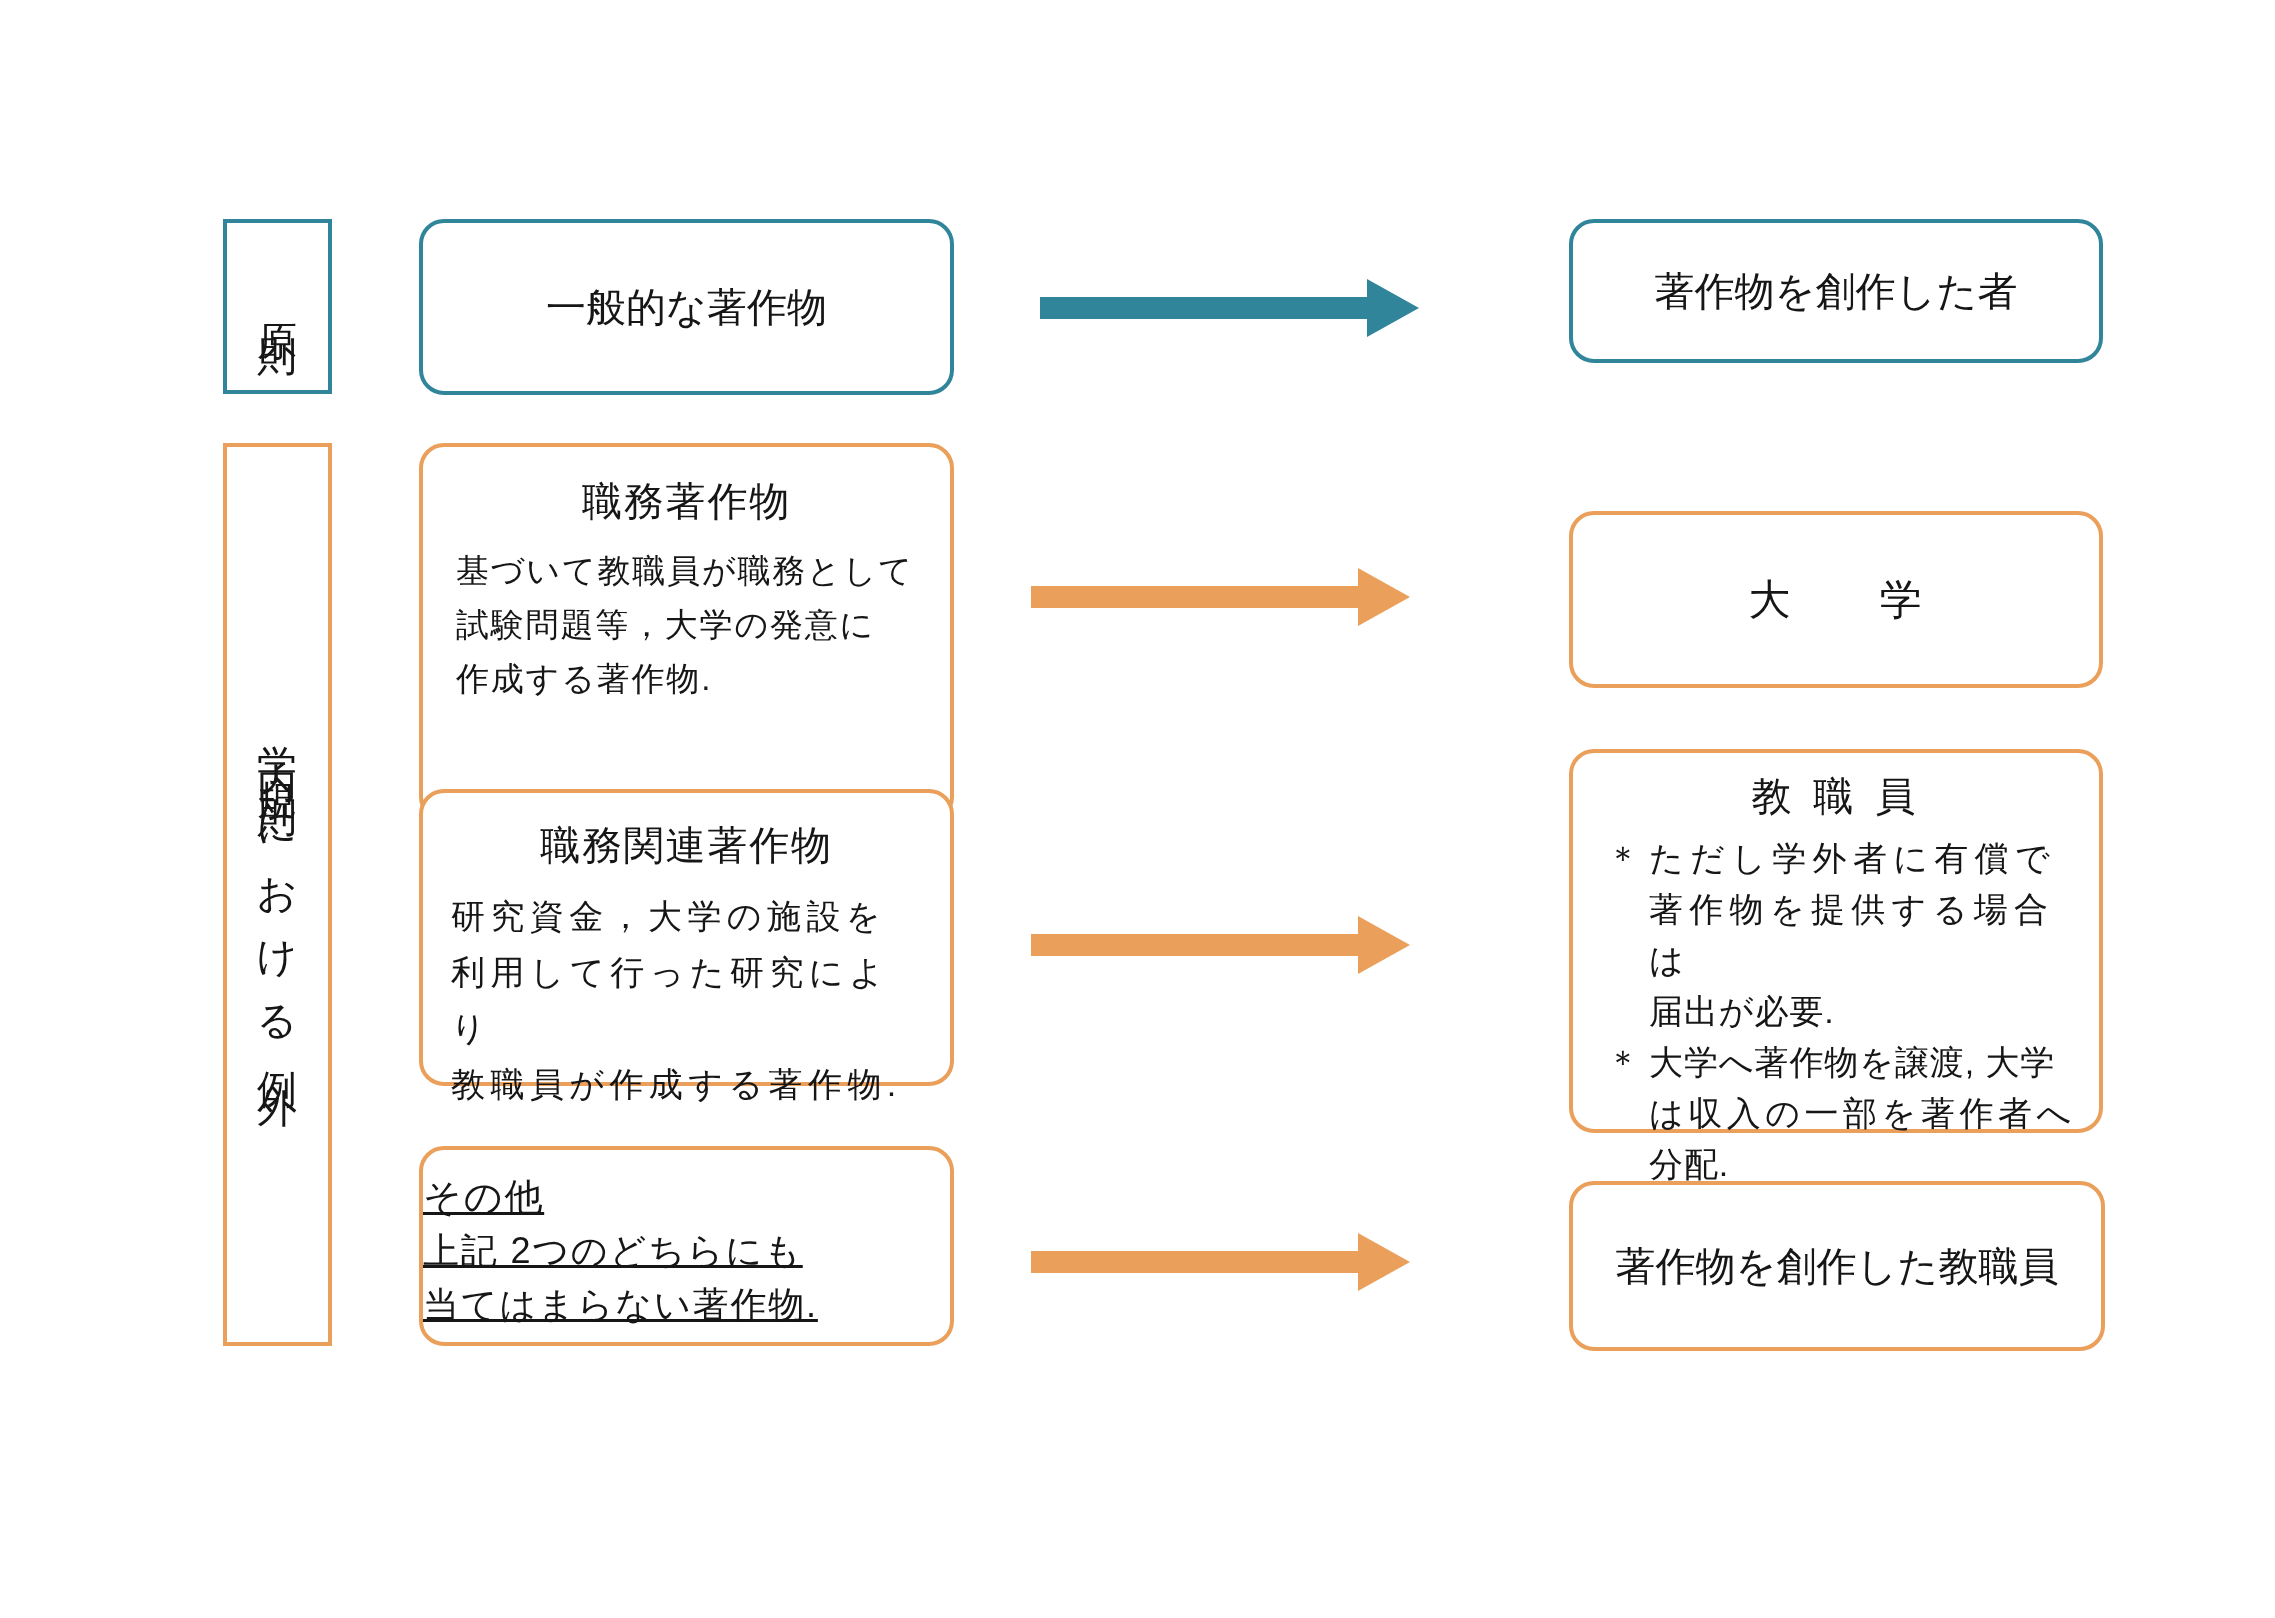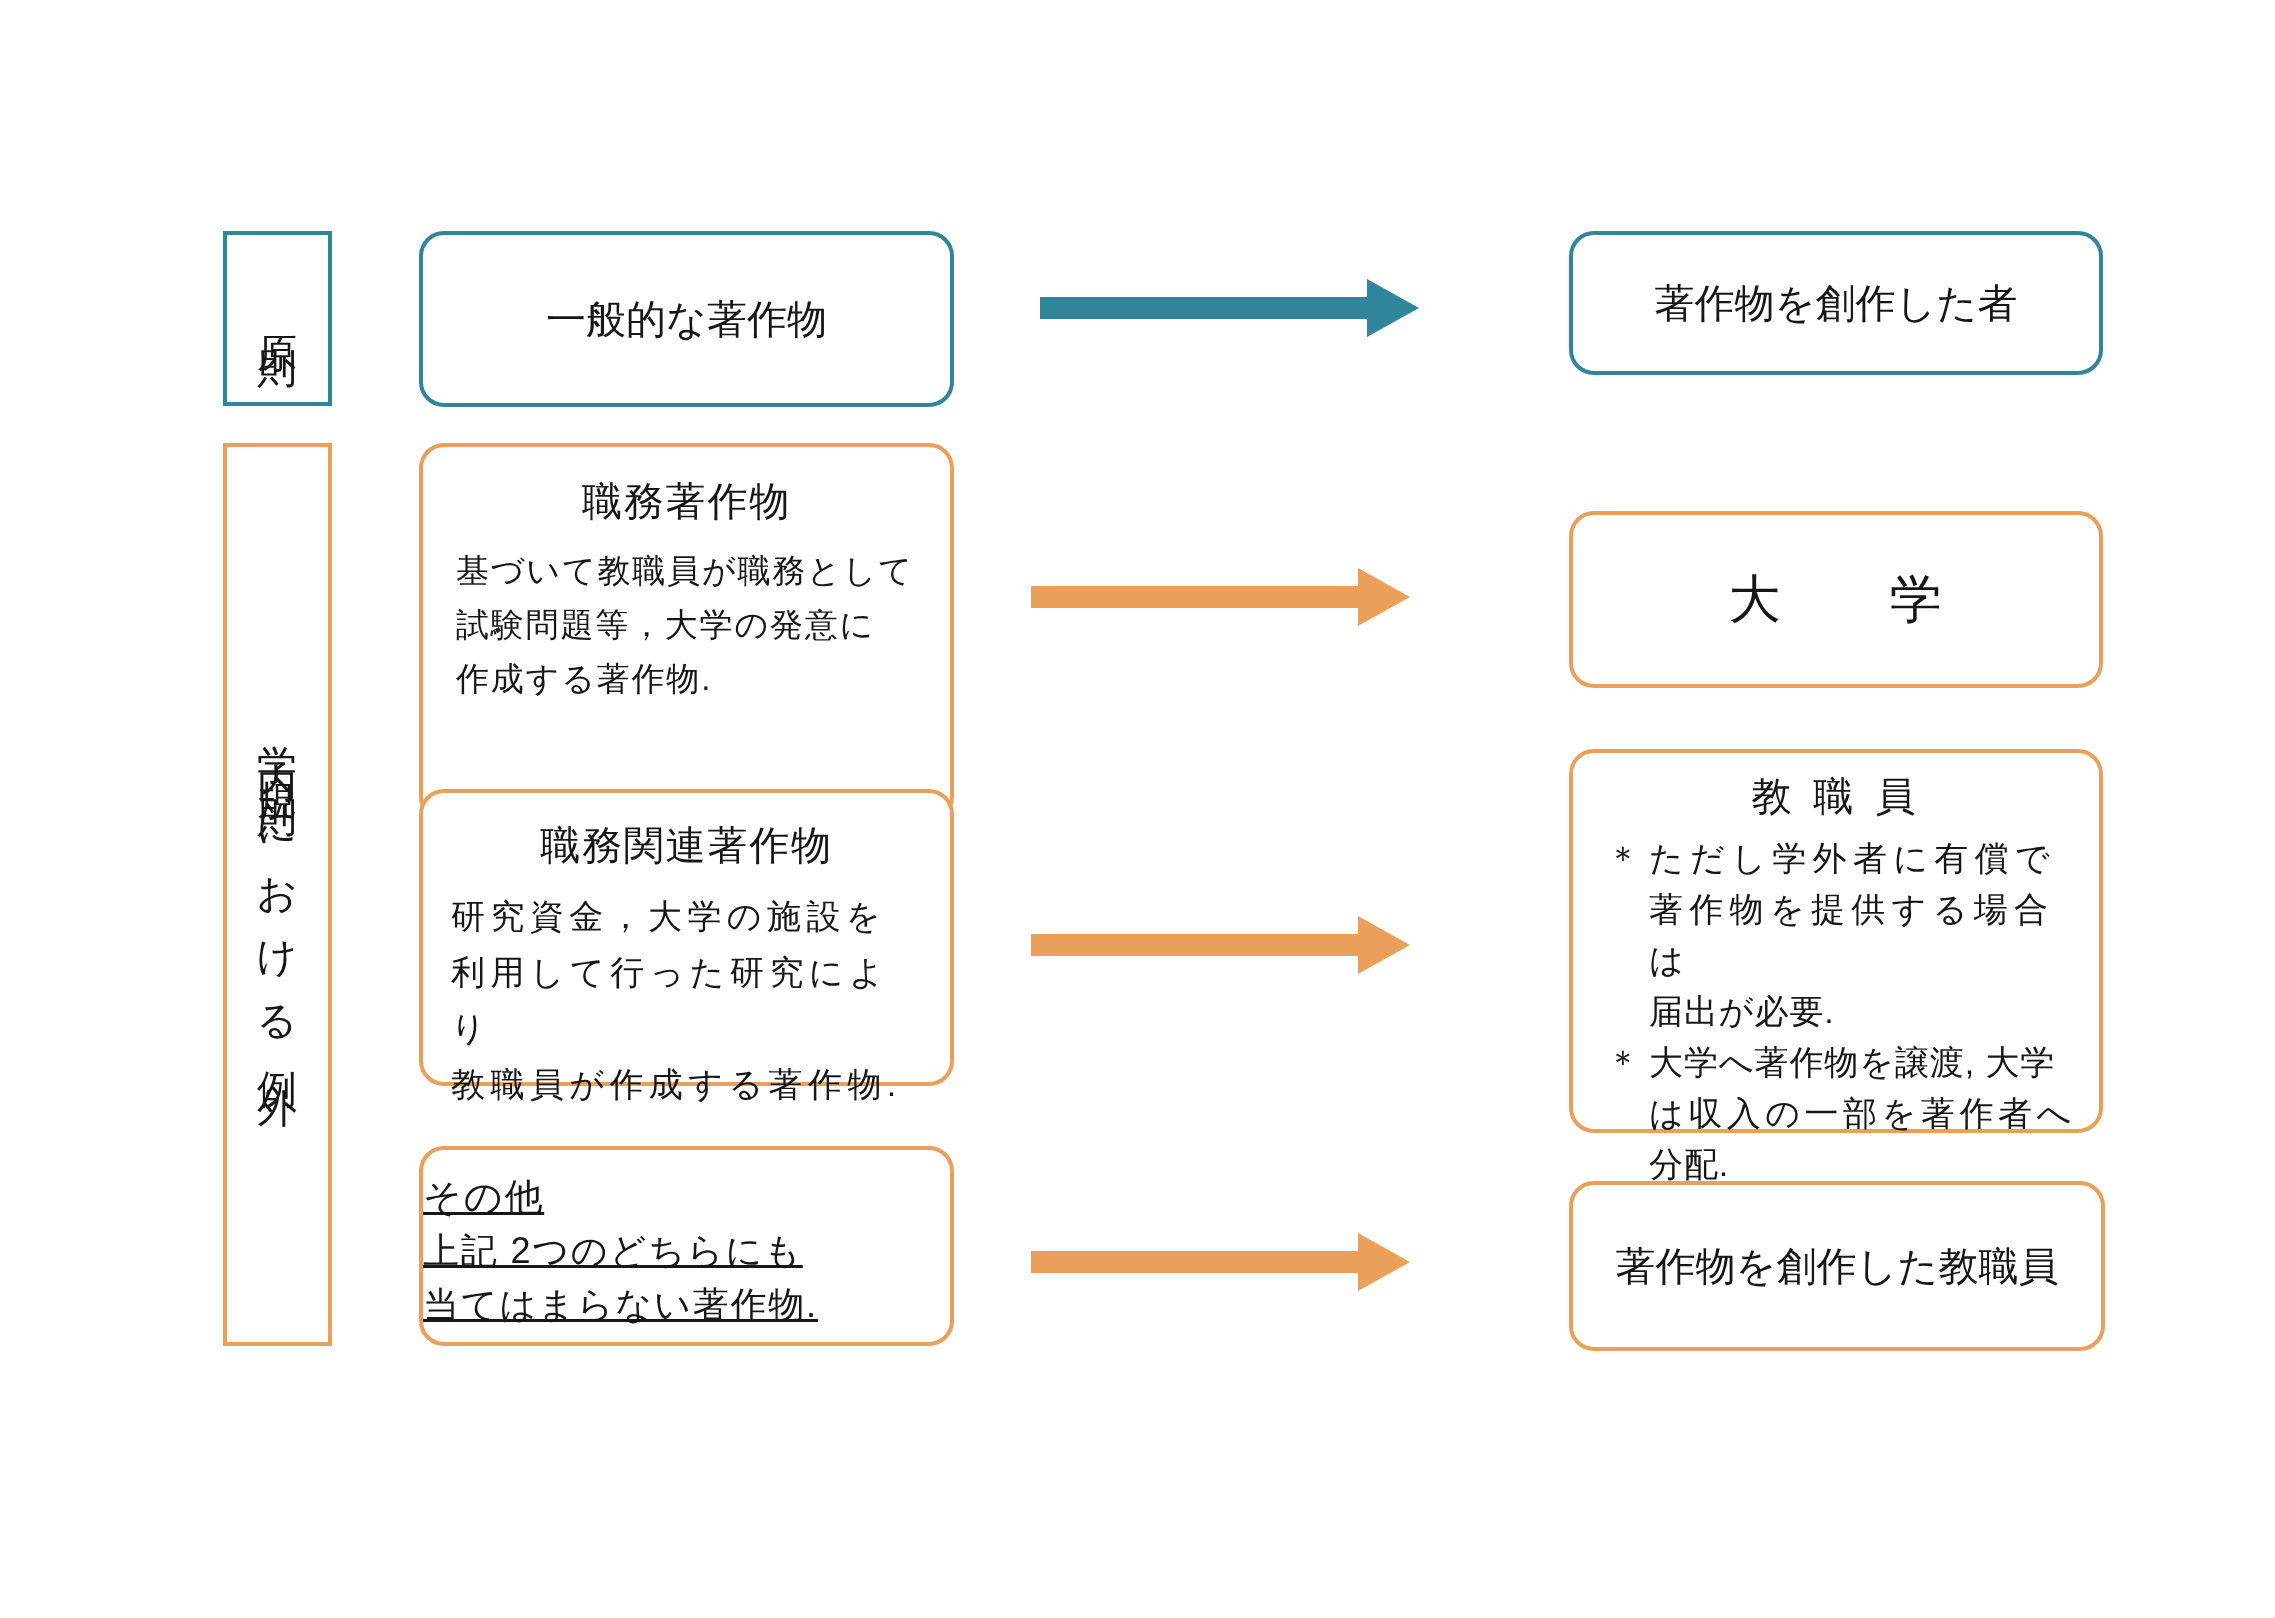--- a/index.html
+++ b/index.html
@@ -18,38 +18,38 @@
     height: 1618px;
     font-family: "Liberation Sans", "DejaVu Sans", sans-serif;
     color: var(--ink);
     overflow: hidden;
   }
   .box {
     position: absolute;
     box-sizing: border-box;
     background: #ffffff;
   }
-  .teal-box  { border: 4.5px solid var(--teal); margin-top: 12px; }
+  .teal-box  { border: 4.5px solid var(--teal); }
   .orange-box{ border: 4.5px solid var(--orange); }
   .rounded   { border-radius: 25px; }
   .center-flex {
     display: flex;
     align-items: center;
     justify-content: center;
   }
   .vtext {
     writing-mode: vertical-rl;
     text-orientation: upright;
     line-height: 1;
   }
   .vtext.principle { font-size: 40px; letter-spacing: 14.5px; }
   .vtext.exception { font-size: 40px; letter-spacing: 18px; }
 
   .label-44 { font-size: 40px; }
-  .label-46 { font-size: 52px; letter-spacing: 1.8px; }
+  .label-46 { font-size: 42px; letter-spacing: 1.8px; }
 
   .box-title {
     text-align: center;
     font-size: 40px;
     letter-spacing: 1.8px;
   }
   .box-title.spaced { letter-spacing: 5.4px; }
 
   .box-body {
     padding: 0 33px;

